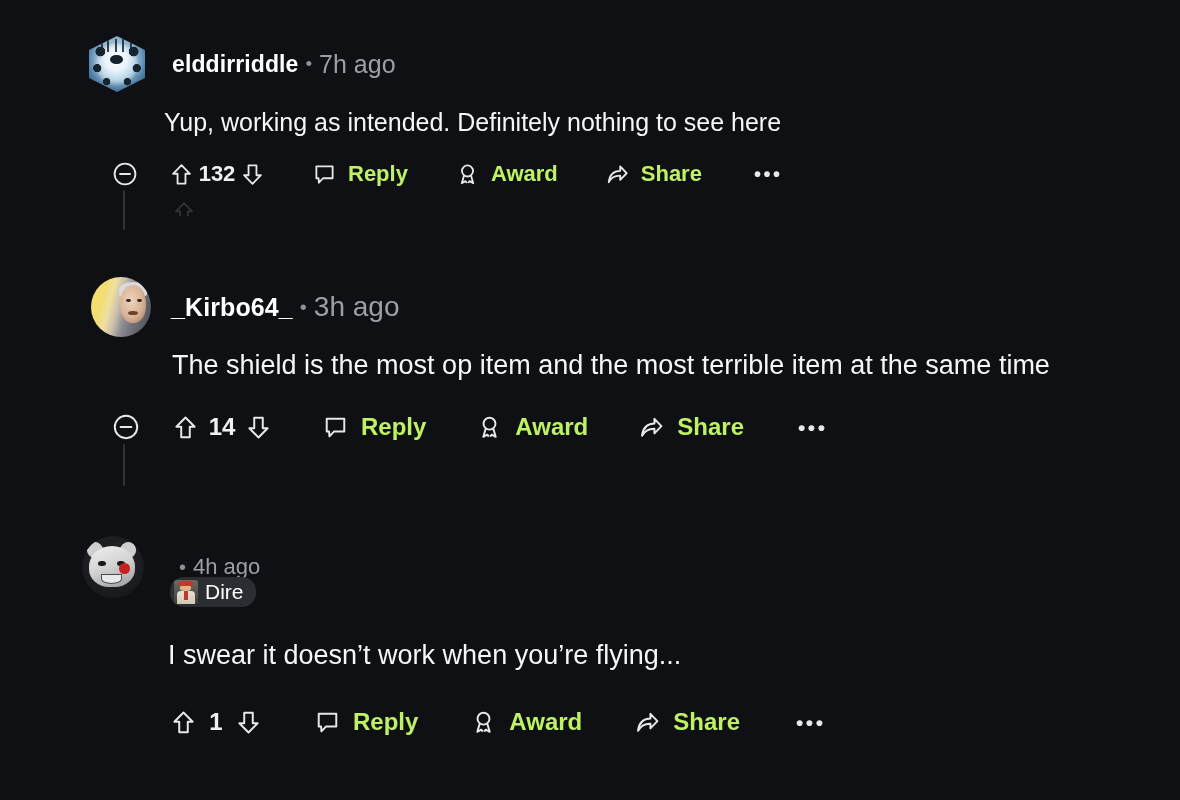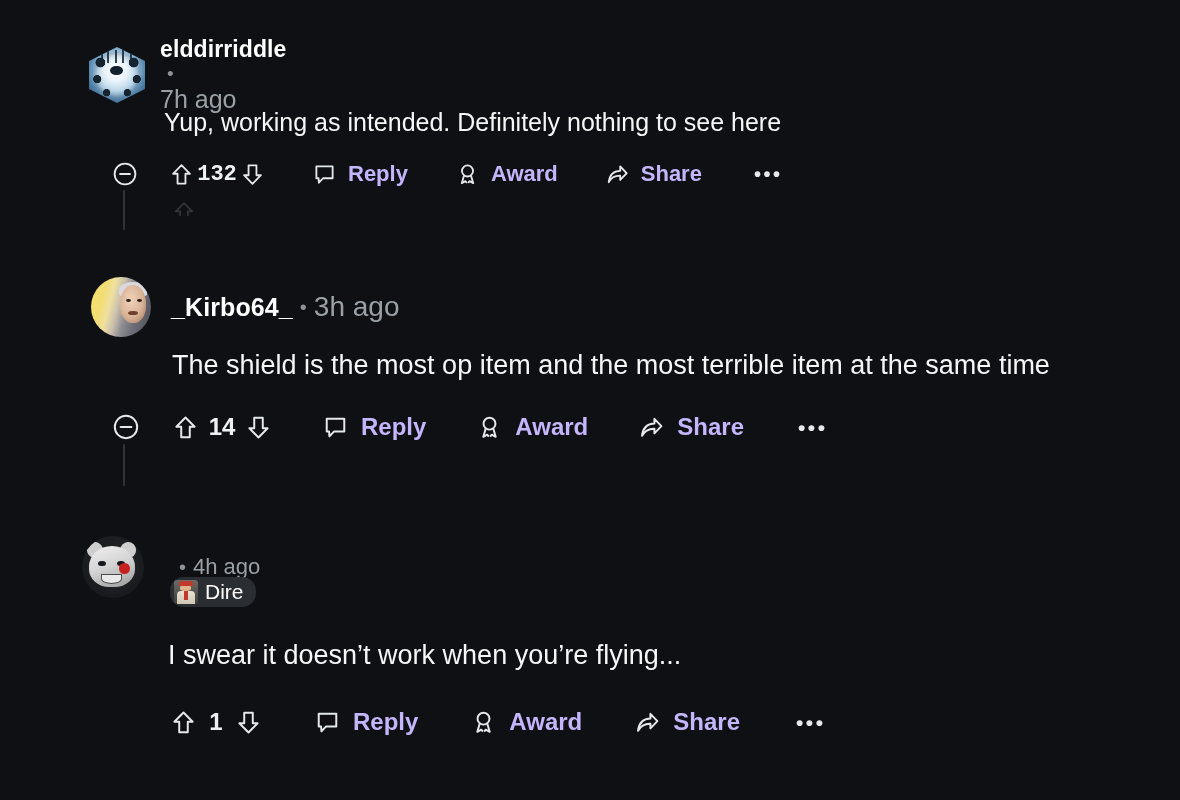--- a/index.html
+++ b/index.html
@@ -294,21 +294,21 @@
     align-items: center;
     color: #e6e9eb;
   }
   .act {
     display: flex;
     align-items: center;
     cursor: pointer;
   }
   .act-label {
     font-weight: 700;
-    color: #c4b5fd;
+    color: #bef264;
     white-space: nowrap;
   }
   .votes {
     display: flex;
     align-items: center;
   }
   .vote-count {
     font-weight: 700;
     color: #eef1f3;
     text-align: center;
@@ -341,21 +341,21 @@
       <div class="thread-line" style="left:123px;top:190px;height:40px;"></div>
 
       <div class="chead" style="left:89px;top:36px;">
         <div class="avatar hex" style="width:56px;height:56px;">
           <div class="av-hex-bg"></div>
           <div class="av-hex-ring"></div>
           <div class="av-hex-dots"></div>
           <div class="av-hex-crown"></div>
           <div class="av-hex-eye"></div>
         </div>
-        <div style="margin-left:15px;display:flex;flex-direction:column;">
+        <div style="margin-left:27px;display:flex;align-items:center;">
           <span class="uname" style="font-size:23px;">elddirriddle</span>
           <span class="dot" style="font-size:19px;">•</span>
           <span class="tstamp" style="font-size:25px;">7h ago</span>
         </div>
       </div>
 
       <div class="cbody" style="left:164px;top:108px;font-size:25px;">Yup, working as intended. Definitely nothing to see here</div>
 
       <div class="actions" style="left:108px;top:157px;">
 
@@ -365,21 +365,21 @@
             <line x1="7.4" y1="12" x2="16.6" y2="12" stroke="#e6e9eb" stroke-width="1.7" stroke-linecap="round"></line>
           </svg>
         </div>
 
         <div class="votes" style="margin-left:27px;">
           <div class="act">
             <svg width="25" height="25" viewBox="0 0 24 24">
               <path d="M12 3.1 3.9 11.3h4.3v9.4h7.6v-9.4h4.3z" fill="none" stroke="#e6e9eb" stroke-width="1.75" stroke-linejoin="round"></path>
             </svg>
           </div>
-          <span class="vote-count" style="font-size:22px;min-width:46px;font-family:Liberation Mono, monospace;">132</span>
+          <span class="vote-count" style="font-size:22px;min-width:46px;">132</span>
           <div class="act">
             <svg width="25" height="25" viewBox="0 0 24 24">
               <path d="M12 20.9 3.9 12.7h4.3V3.3h7.6v9.4h4.3z" fill="none" stroke="#e6e9eb" stroke-width="1.75" stroke-linejoin="round"></path>
             </svg>
           </div>
         </div>
 
         <div class="act" style="margin-left:47px;">
           <svg width="25" height="25" viewBox="0 0 24 24">
             <path d="M4.2 4.2h15.6v11.4h-9.2l-4 4.3-.3-4.3h-2.1z" fill="none" stroke="#e6e9eb" stroke-width="1.75" stroke-linejoin="round"></path>

